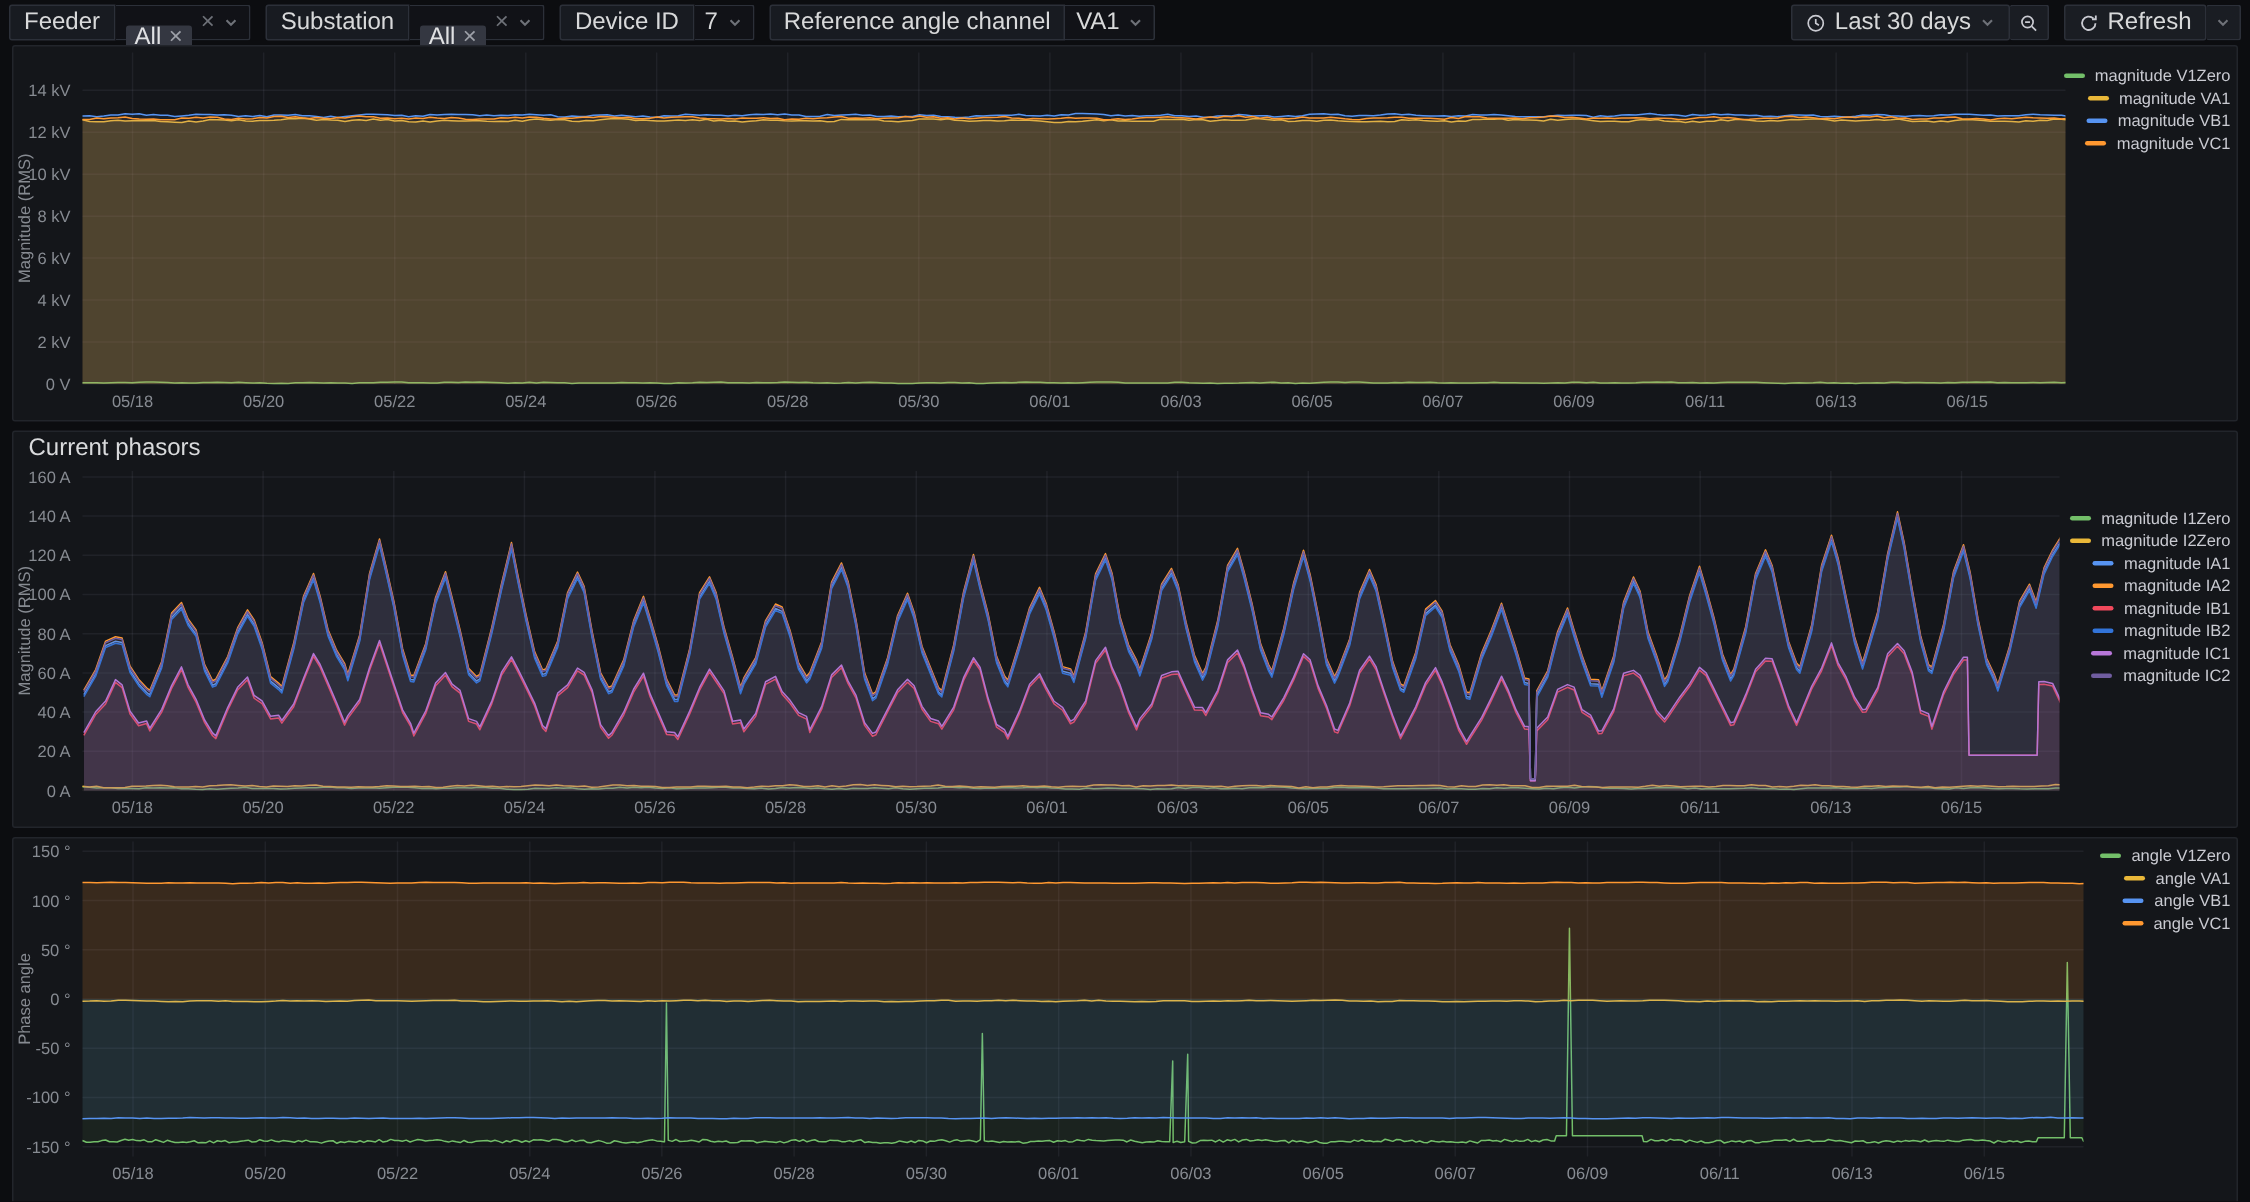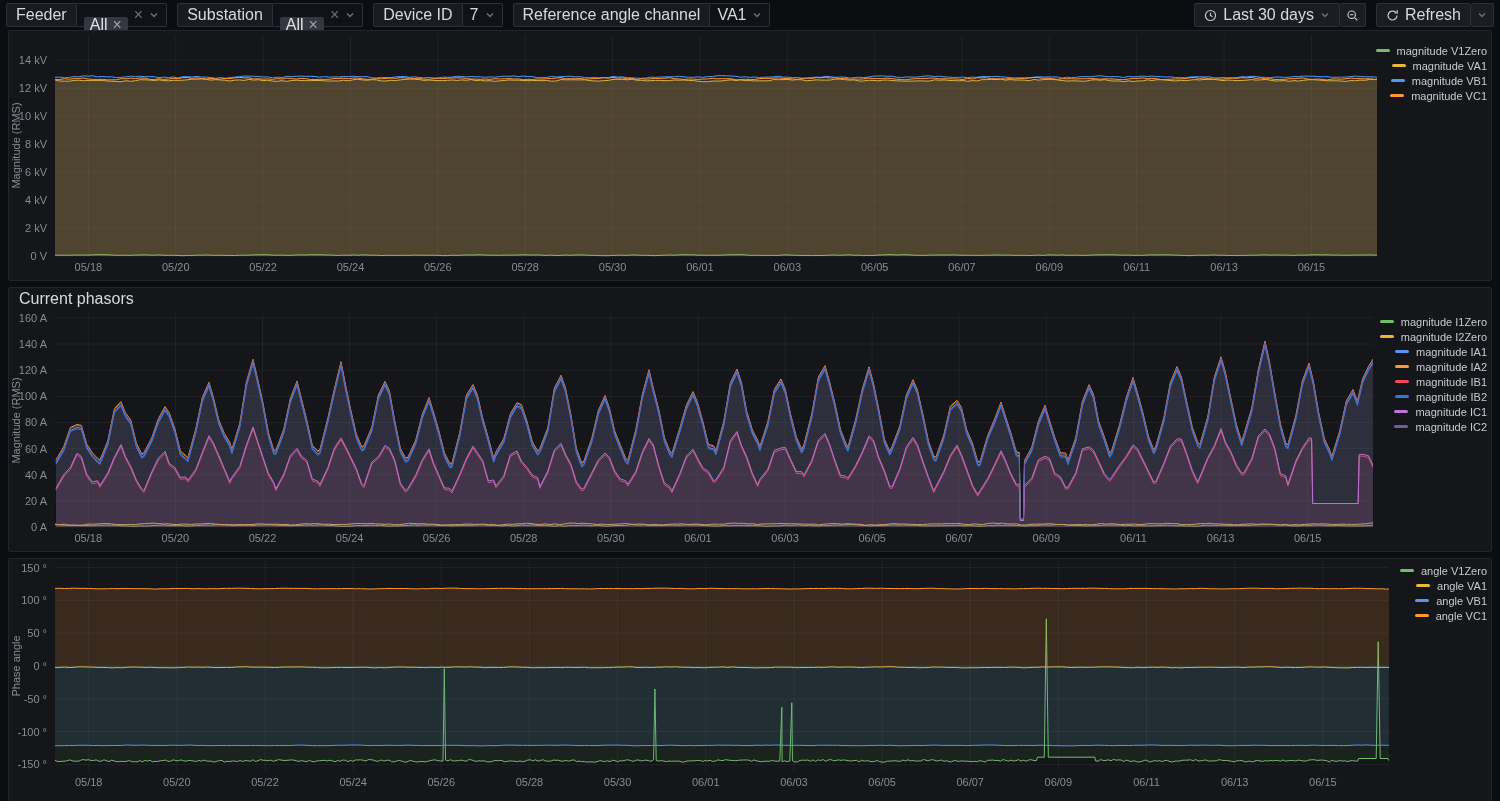--- a/index.html
+++ b/index.html
@@ -291,21 +291,21 @@
             <text x="688.972" y="232" text-anchor="middle">06/01</text>
             <text x="776.0920000000001" y="232" text-anchor="middle">06/03</text>
             <text x="863.212" y="232" text-anchor="middle">06/05</text>
             <text x="950.2" y="232" text-anchor="middle">06/07</text>
             <text x="1037.3200000000002" y="232" text-anchor="middle">06/09</text>
             <text x="1124.4399999999998" y="232" text-anchor="middle">06/11</text>
             <text x="1211.56" y="232" text-anchor="middle">06/13</text>
             <text x="1298.6799999999998" y="232" text-anchor="middle">06/15</text>
             <text x="11" y="110.5" text-anchor="middle" transform="rotate(-90 11 110.5)">Magnitude (RMS)</text>
           </svg>
-          <div class="legend" style="width: 112px;">
+          <div class="legend" style="width: 112px; margin-top: 24px;">
             <div class="litem">
               <span class="lswatch" style="background: rgb(115, 191, 105);"></span>
               <span class="llabel">magnitude I1Zero</span>
             </div>
             <div class="litem">
               <span class="lswatch" style="background: rgb(234, 184, 57);"></span>
               <span class="llabel">magnitude I2Zero</span>
             </div>
             <div class="litem">
               <span class="lswatch" style="background: rgb(87, 148, 242);"></span>

